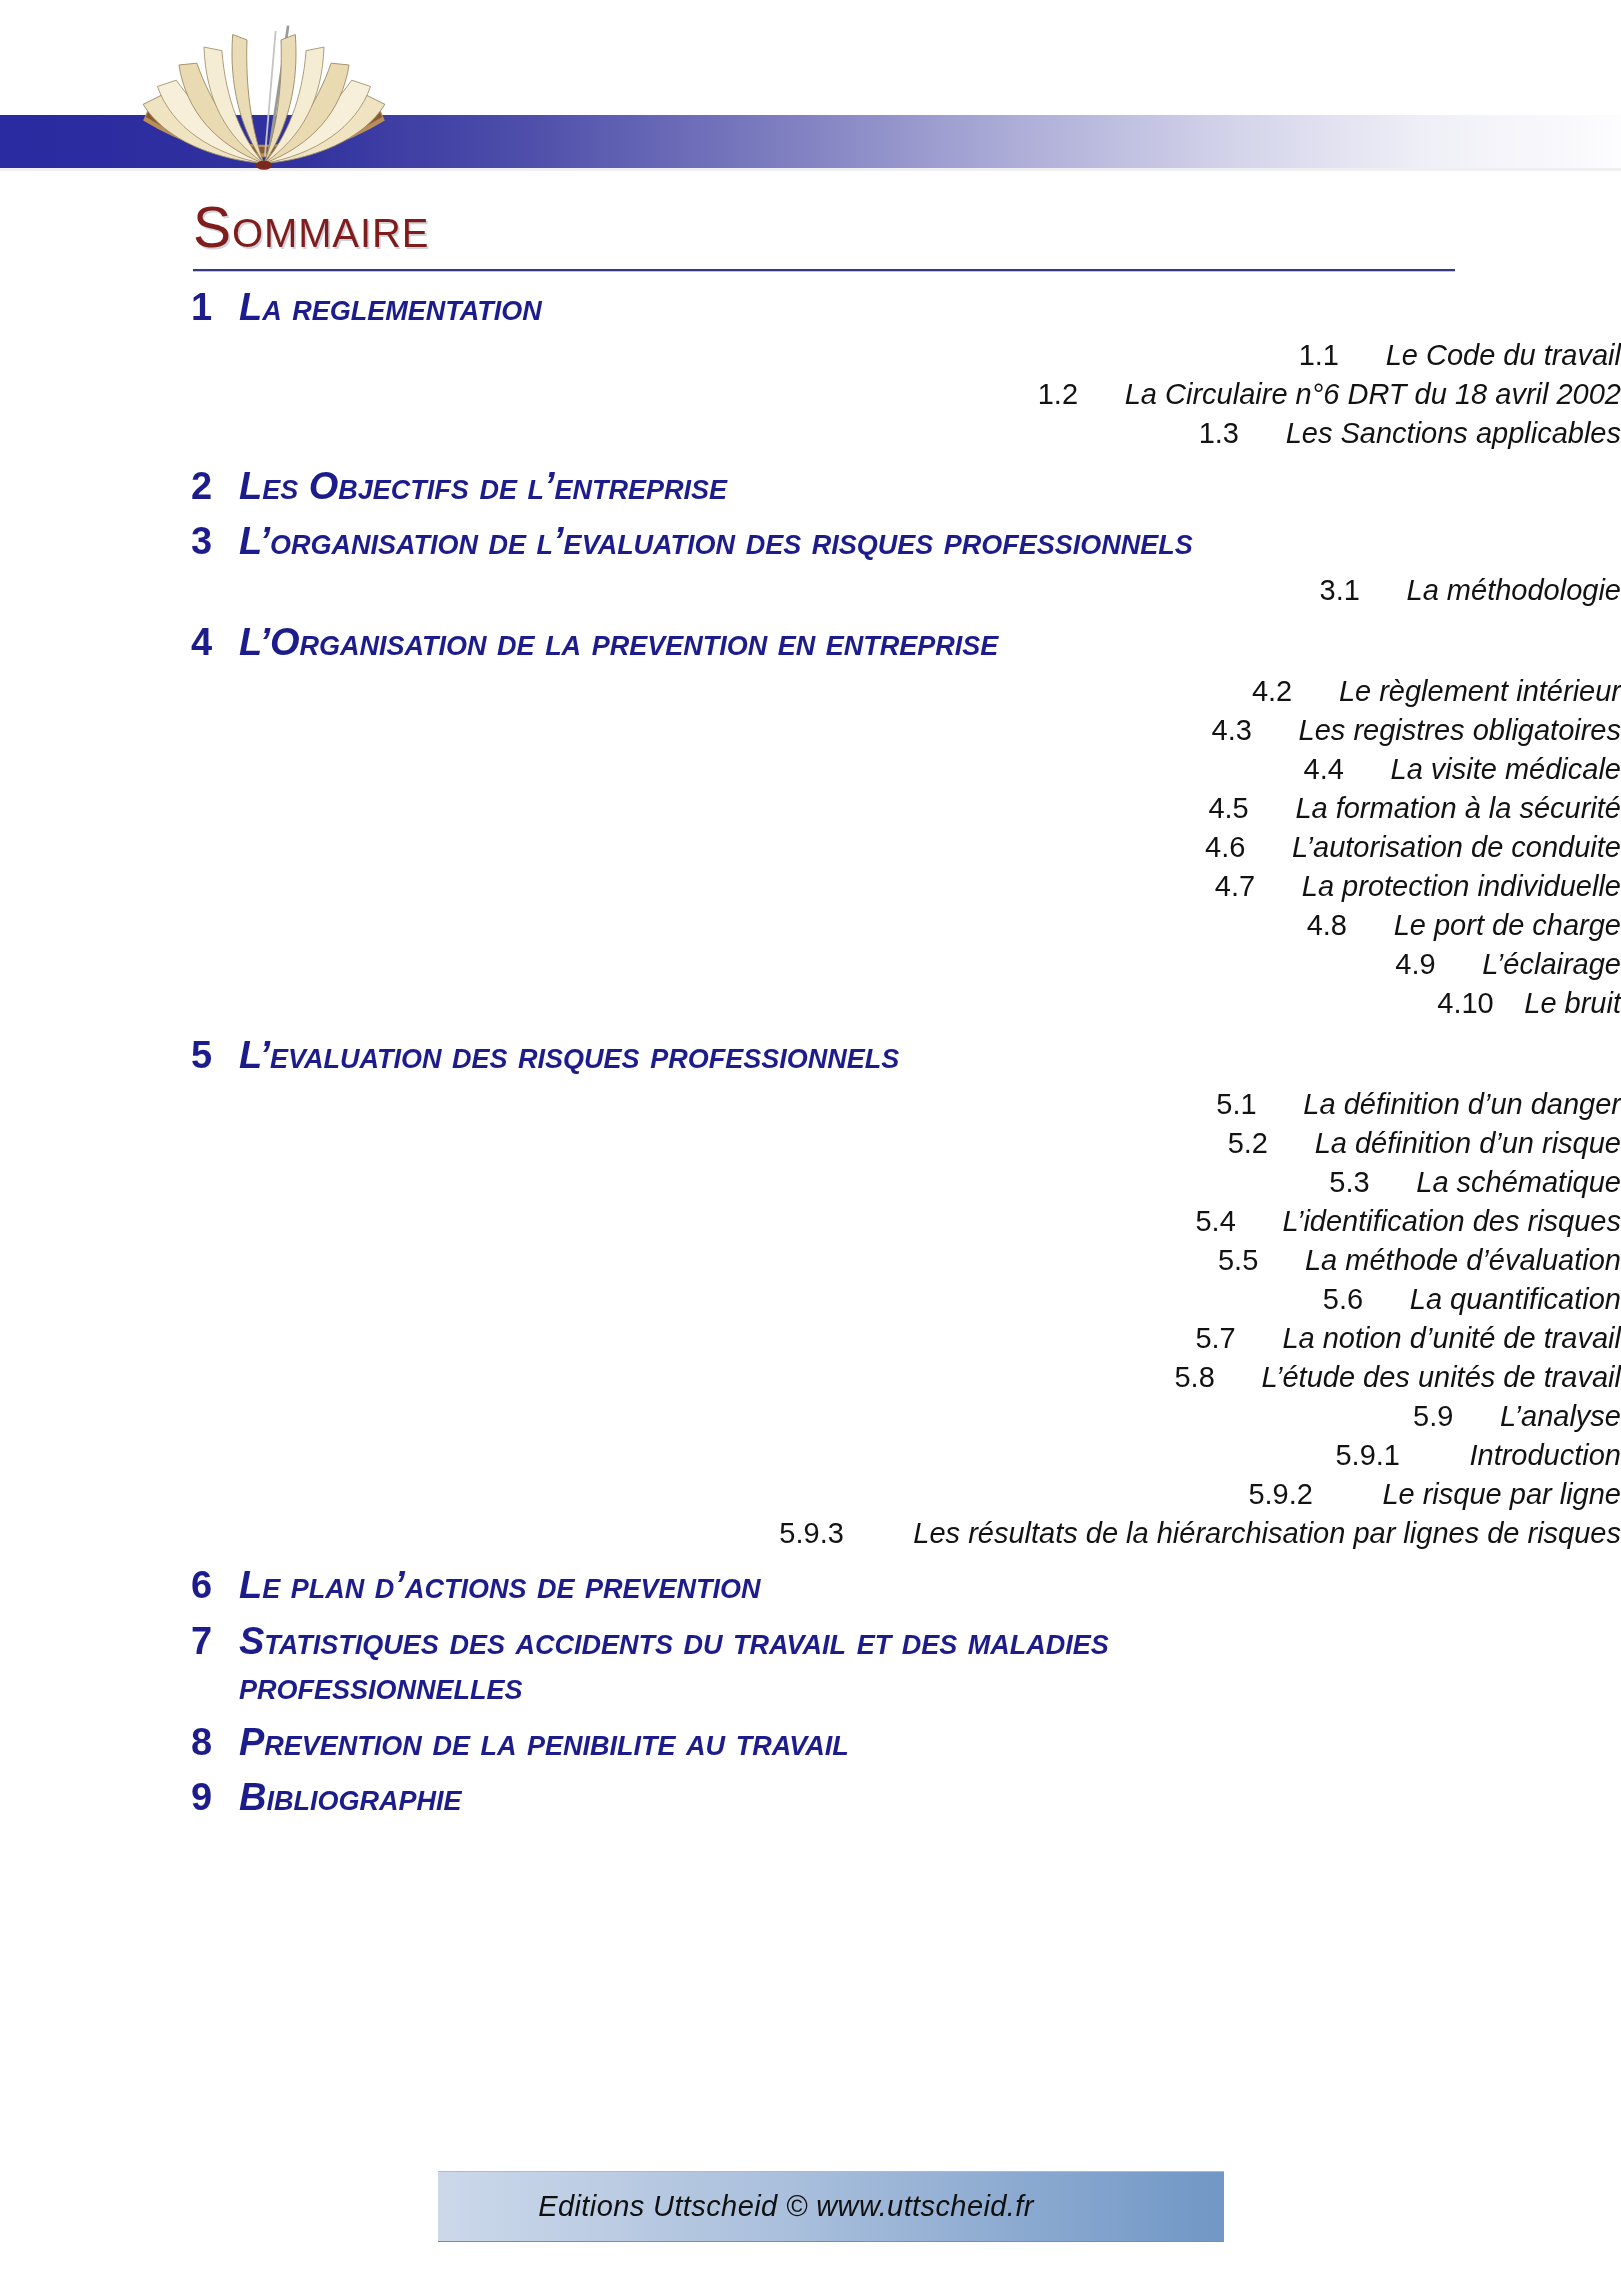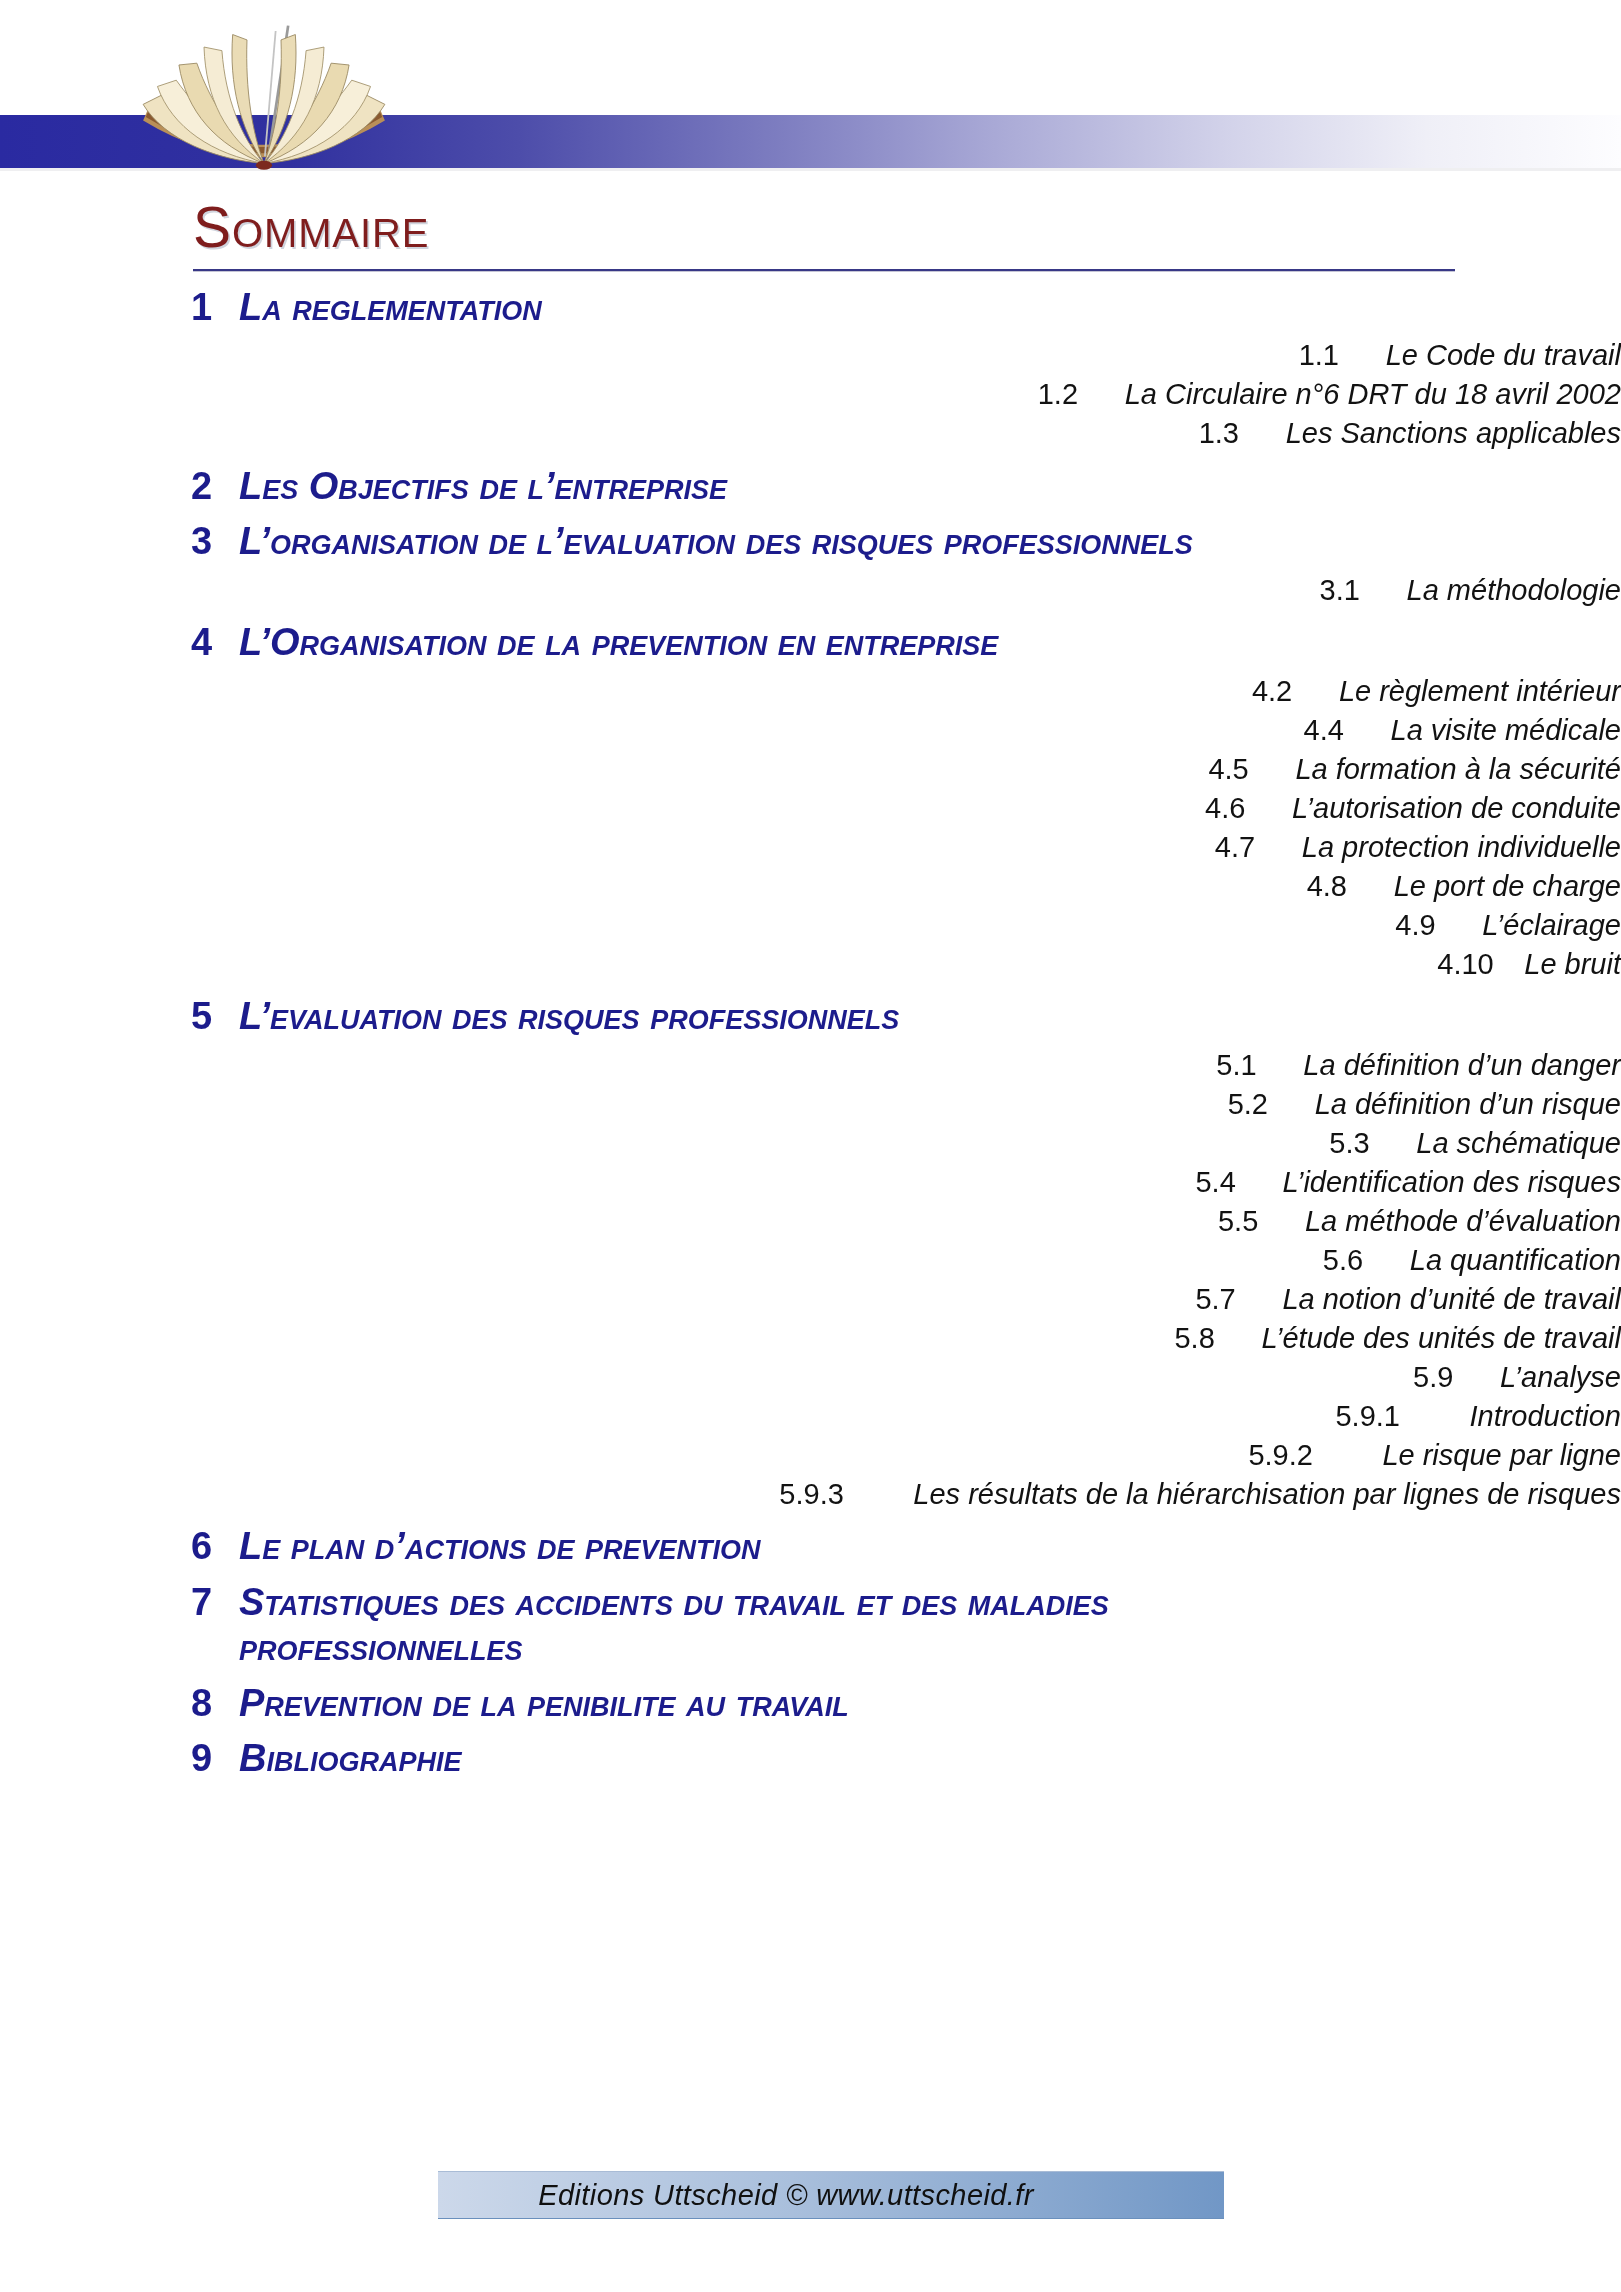--- a/index.html
+++ b/index.html
@@ -46,21 +46,21 @@
     color:#1c1c8c;font-weight:bold;font-size:38px;line-height:45px;
     font-variant:small-caps;margin:10.7px 0 6.3px 0;
   }
   .lvl1 .num{margin-left:191px;width:48px;}
   .lvl2,.lvl3{font-size:29px;line-height:39px;color:#121212;justify-content:flex-end;}
   .lvl2 .num{margin-left:229px;width:87px;}
   .lvl3 .num{margin-left:261px;width:134px;}
 
   
   .footer{
-    position:absolute;left:438px;top:2171px;width:786px;height:48px;
+    position:absolute;left:438px;top:2171px;width:786px;height:71px;
     box-sizing:border-box;
     display:flex;align-items:center;justify-content:center;
     padding-right:90px;
     background:linear-gradient(to right,#ccd8ea 0%,#a9bfdc 45%,#7197c6 100%);
     border-top:1.8px solid #a9bcd6;border-bottom:1.8px solid #6a90bd;
   }
   .footer-text{
     font-style:italic;font-size:29px;color:#101010;letter-spacing:0.4px;
   }
 </style>
@@ -128,20 +128,24 @@
   </div>
       <div class="row lvl1">
     <span class="num">4</span>
     <span class="label">L’Organisation de la prevention en entreprise</span>
   </div>
       <div class="row lvl2">
     <span class="num">4.2</span>
     <span class="label">Le règlement intérieur</span>
   </div>
       <div class="row lvl2">
+    <span class="num">4.3</span>
+    <span class="label">Les registres obligatoires</span>
+  </div>
+      <div class="row lvl2">
     <span class="num">4.4</span>
     <span class="label">La visite médicale</span>
   </div>
       <div class="row lvl2">
     <span class="num">4.5</span>
     <span class="label">La formation à la sécurité</span>
   </div>
       <div class="row lvl2">
     <span class="num">4.6</span>
     <span class="label">L’autorisation de conduite</span>

